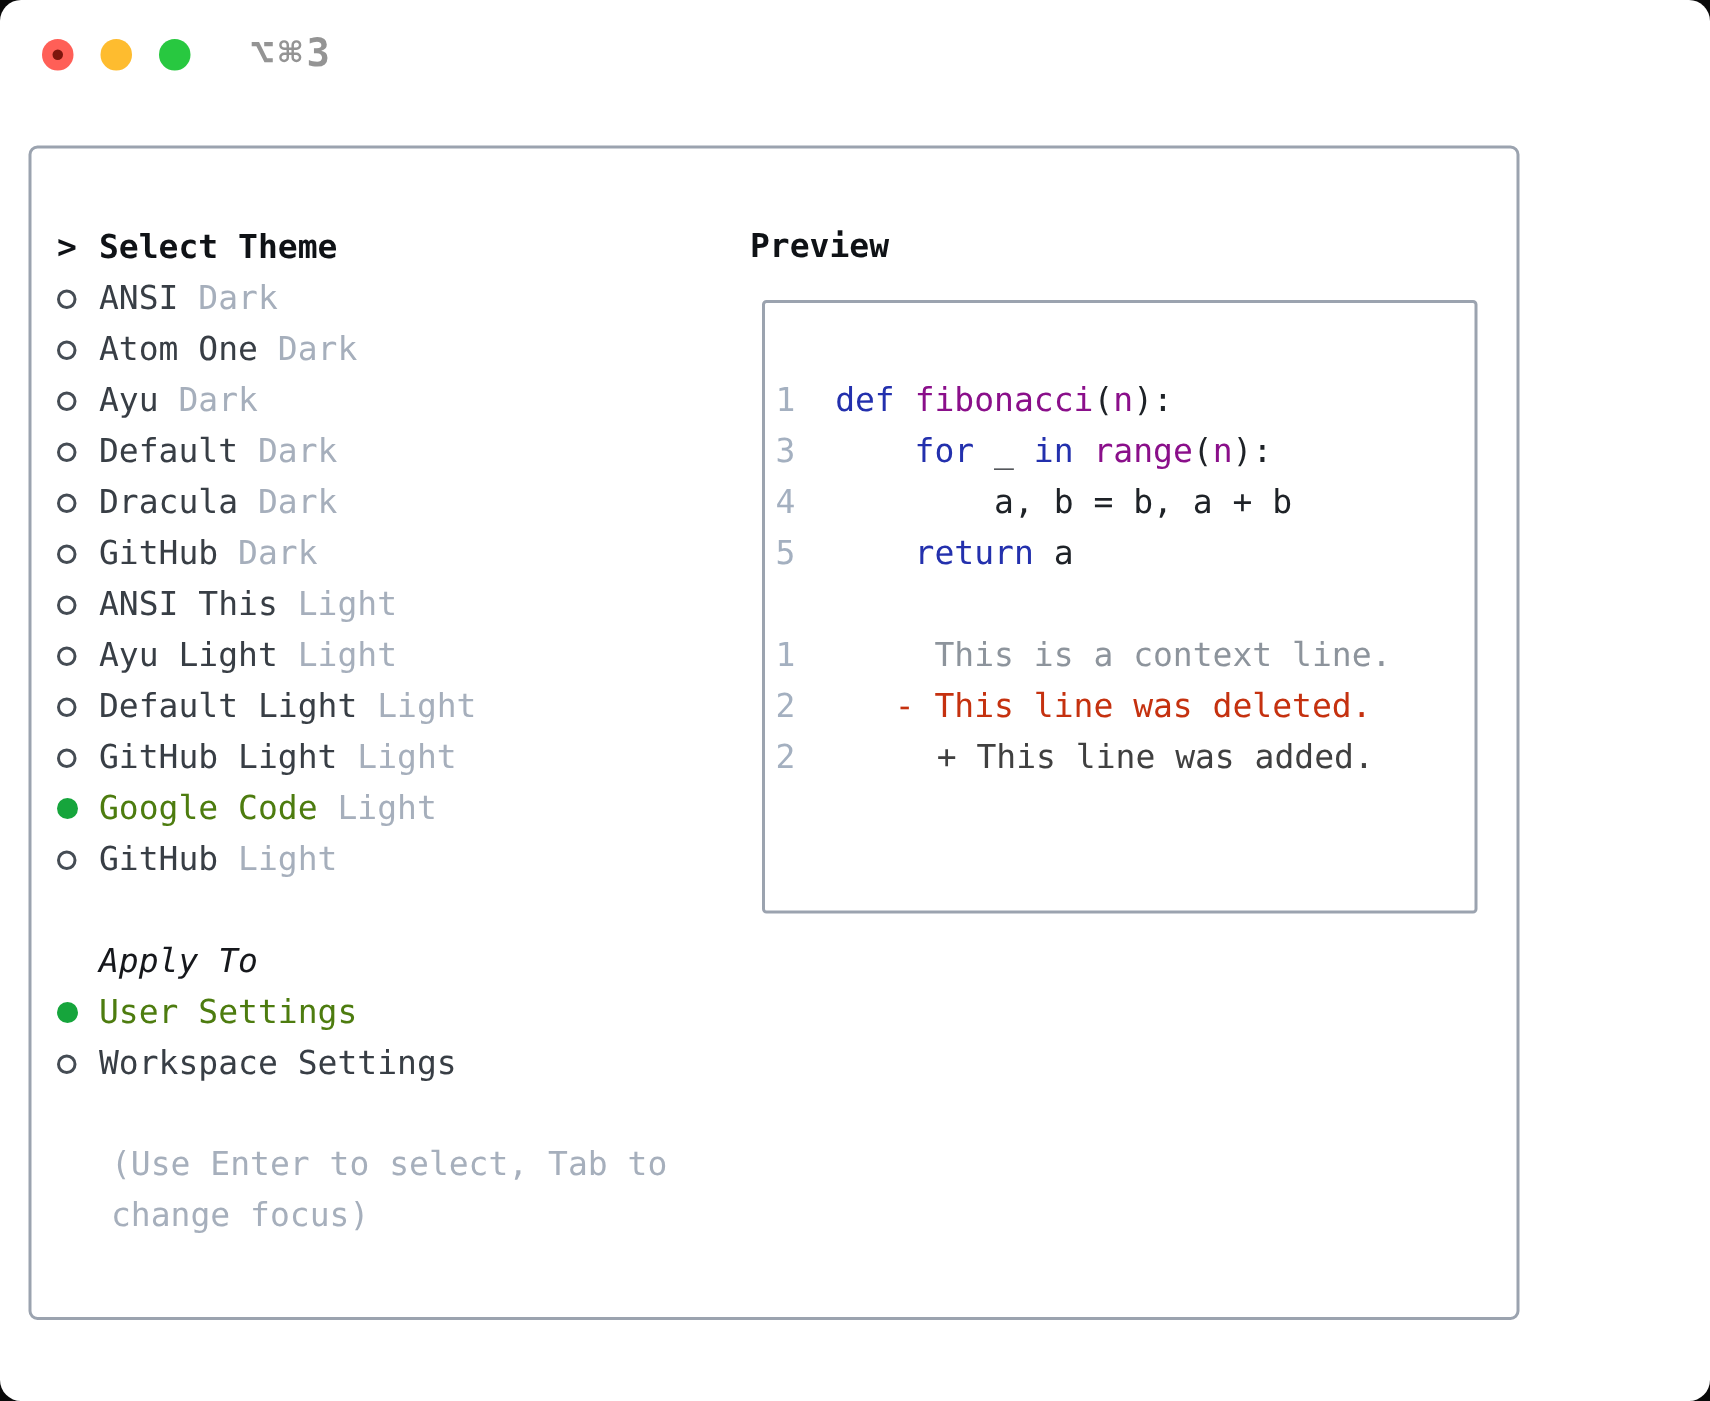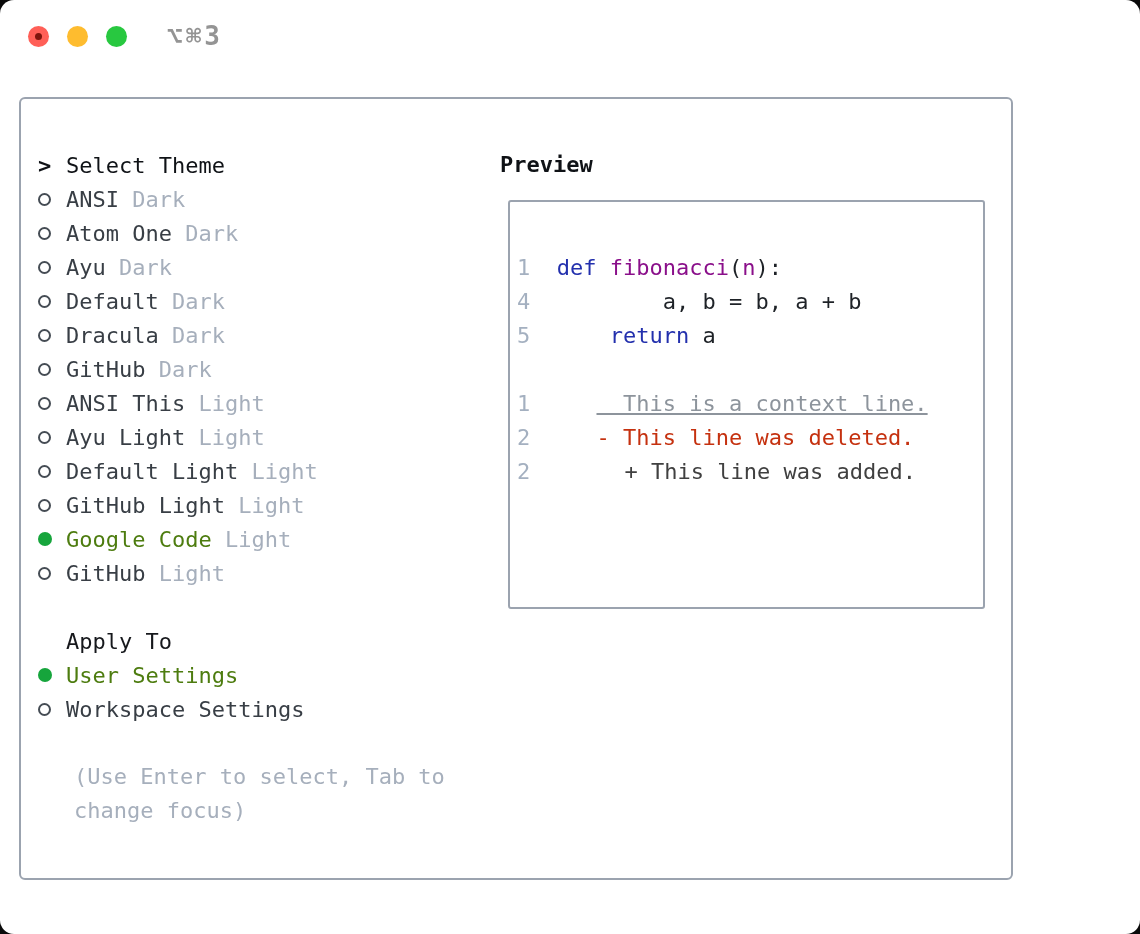--- a/index.html
+++ b/index.html
@@ -18,36 +18,36 @@
   
   .panel{position:absolute;left:19px;top:97px;width:994px;height:783px;
     border:2px solid #9ba3af;border-radius:6px;box-sizing:border-box;}
   
   .list{position:absolute;left:17px;top:49px;}
   .row{height:34px;display:flex;align-items:center;white-space:pre;font-size:22px;color:#383e45;}
   .bullet-col{width:28px;flex:none;display:flex;align-items:center;}
   .radio{width:13px;height:13px;border:2px solid #454c54;border-radius:50%;box-sizing:border-box;}
   .radio.sel{width:14px;height:14px;background:#16a53c;border:none;}
   .cursor{font-weight:bold;color:#0f1216;}
-  .hdr{font-weight:normal;color:#0f1216;}
+  .hdr{font-weight:bold;color:#0f1216;}
   .name.sel{color:#4d7c0f;}
   .variant{color:#a6afbc;}
   .hint{position:absolute;left:17px;top:661px;width:430px;font-size:22px;line-height:34px;color:#a6afbc;margin-left:36px;}
   
   .preview-label{position:absolute;left:479px;top:49px;height:34px;line-height:34px;font-size:22px;font-weight:bold;color:#0f1216;text-align:center;}
   .preview-box{position:absolute;left:487px;top:101px;width:477px;height:409px;
     border:2px solid #9ba3af;border-radius:3px;box-sizing:border-box;padding-left:20px;}
   .codepane{position:absolute;left:7px;top:49px;font-size:22px;line-height:34px;}
   .cl{height:34px;white-space:pre;}
   .ln{color:#a4b0c0;}
   .pln{color:#1e2227;}
   .kw{color:#2330ad;}
   .fn{color:#8a0f8a;}
   .lit{color:#0c6b6e;}
-  .ctx{color:#8d949c;text-decoration:underline;}
+  .ctx{color:#8d949c;}
   .del{color:#c5310f;}
   .add{color:#404040;margin-left:28px;}
 </style>
 </head>
 <body>
 
 <div class="window">
 
   <div class="light light-close"></div>
   <div class="light light-min"></div>
@@ -68,32 +68,33 @@
         <div class="row"><span class="bullet-col"><span class="radio"></span></span><span class="name">Default</span><span class="variant"> Dark</span></div>
         <div class="row"><span class="bullet-col"><span class="radio"></span></span><span class="name">Dracula</span><span class="variant"> Dark</span></div>
         <div class="row"><span class="bullet-col"><span class="radio"></span></span><span class="name">GitHub</span><span class="variant"> Dark</span></div>
         <div class="row"><span class="bullet-col"><span class="radio"></span></span><span class="name">ANSI This</span><span class="variant"> Light</span></div>
         <div class="row"><span class="bullet-col"><span class="radio"></span></span><span class="name">Ayu Light</span><span class="variant"> Light</span></div>
         <div class="row"><span class="bullet-col"><span class="radio"></span></span><span class="name">Default Light</span><span class="variant"> Light</span></div>
         <div class="row"><span class="bullet-col"><span class="radio"></span></span><span class="name">GitHub Light</span><span class="variant"> Light</span></div>
         <div class="row"><span class="bullet-col"><span class="radio sel"></span></span><span class="name sel">Google Code</span><span class="variant"> Light</span></div>
         <div class="row"><span class="bullet-col"><span class="radio"></span></span><span class="name">GitHub</span><span class="variant"> Light</span></div>
         <div class="row"></div>
-        <div class="row"><span class="bullet-col"></span><span style="color: rgb(22, 24, 28);">Apply To</span></div>
+        <div class="row"><span class="bullet-col"></span><span style="color: rgb(22, 24, 28); font-style: italic;">Apply To</span></div>
         <div class="row"><span class="bullet-col"><span class="radio sel"></span></span><span class="name sel">User Settings</span></div>
         <div class="row"><span class="bullet-col"><span class="radio"></span></span><span class="name">Workspace Settings</span></div>
       </div>
 
     <div class="hint">(Use Enter to select, Tab to change focus)</div>
 
     <div class="preview-label">Preview</div>
 
     <div class="preview-box">
       <div class="codepane">
           <div class="cl"><span class="ln">1</span><span class="pln">  </span><span class="kw">def</span><span class="pln"> </span><span class="fn">fibonacci</span><span class="pln">(</span><span class="fn">n</span><span class="pln">):</span></div>
+          <div class="cl"><span class="ln">3</span><span class="pln">  </span><span class="pln">    </span><span class="kw">for</span><span class="pln"> _ </span><span class="kw">in</span><span class="pln"> </span><span class="fn">range</span><span class="pln">(</span><span class="fn">n</span><span class="pln">):</span></div>
           <div class="cl"><span class="ln">4</span><span class="pln">  </span><span class="pln">        a, b = b, a + b</span></div>
           <div class="cl"><span class="ln">5</span><span class="pln">  </span><span class="pln">    </span><span class="kw">return</span><span class="pln"> a</span></div>
           <div class="cl"></div>
           <div class="cl"><span class="ln">1</span><span class="pln">     </span><span class="ctx">  This is a context line.</span></div>
           <div class="cl"><span class="ln">2</span><span class="pln">     </span><span class="del">- This line was deleted.</span></div>
           <div class="cl"><span class="ln">2</span><span class="pln">     </span><span class="add">+ This line was added.</span></div>
         </div>
     </div>
 
   </div>

